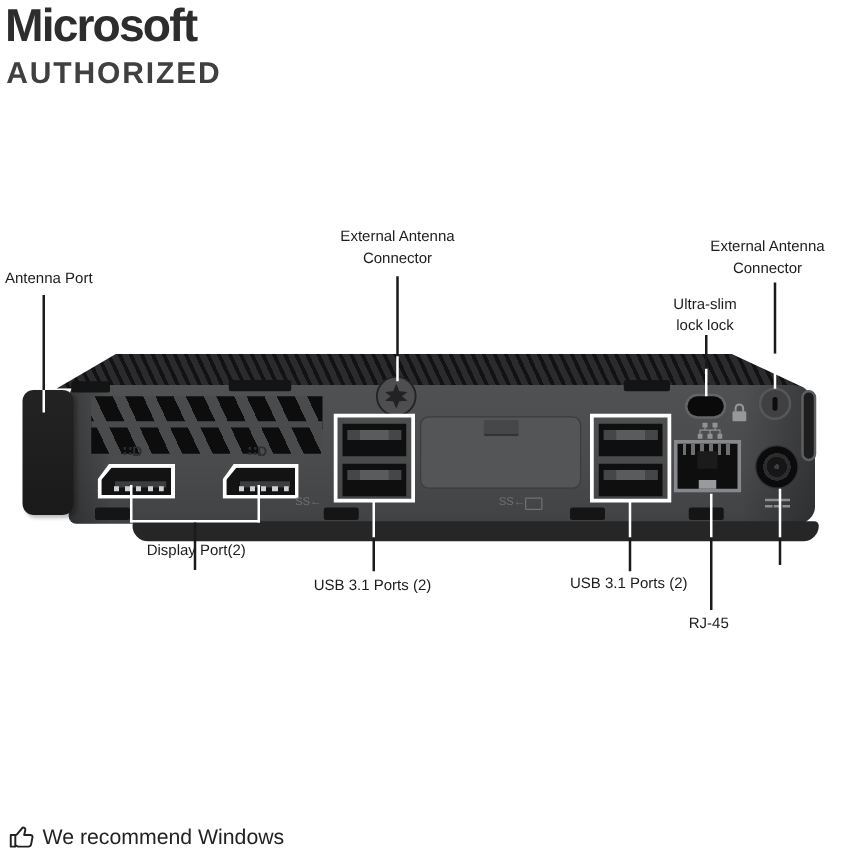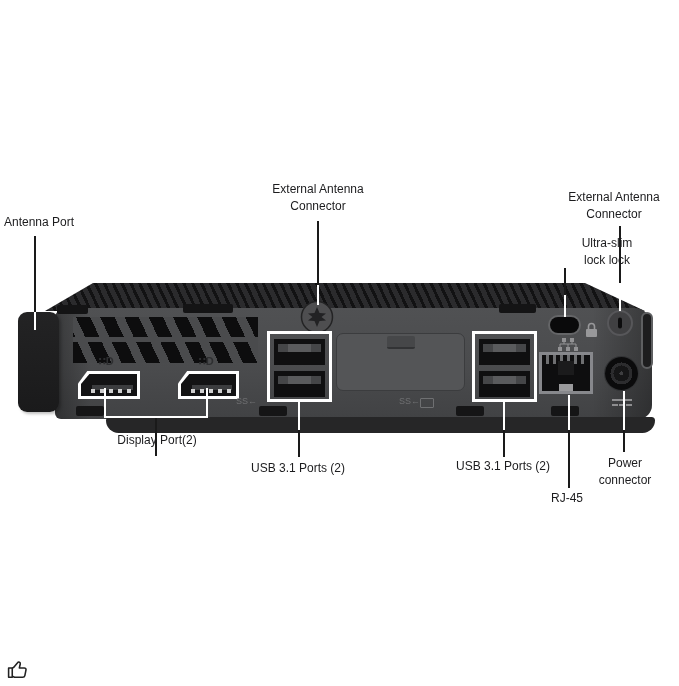--- a/index.html
+++ b/index.html
@@ -100,20 +100,22 @@
 
   
   .footer-icon{position:absolute;left:6px;top:657px;}
   .footer-text{position:absolute;left:34px;top:660px;font-size:17px;color:#222;}
 </style>
 </head>
 <body>
 
 <div class="stage">
 
+  <div class="ms-brand">Microsoft</div>
+  <div class="ms-auth">AUTHORIZED</div>
 
   <div class="top-slab"></div>
 
   <div class="panel">
     <div class="panel-shade"></div>
   </div>
   <div class="lip"></div>
 
   <div class="top-slot ts1"></div>
   <div class="top-slot ts2"></div>
@@ -244,34 +246,31 @@
   <div class="lbl" style="left:318px;top:181px;">
     <span>External Antenna</span><br>
     <span>Connector</span>
   </div>
 
   <div class="lbl" style="left:614px;top:189px;">
     <span>External Antenna</span><br>
     <span>Connector</span>
   </div>
 
-  <div class="lbl" style="left:564px;top:235px;margin-left:43px;">
+  <div class="lbl" style="left:564px;top:235px;">
     <span>Ultra-slim</span><br>
     <span>lock lock</span>
   </div>
 
   <div class="lbl" style="left:157px;top:432px;">Display Port(2)</div>
   <div class="lbl" style="left:298px;top:460px;">USB 3.1 Ports (2)</div>
   <div class="lbl" style="left:503px;top:458px;">USB 3.1 Ports (2)</div>
   <div class="lbl" style="left:567px;top:490px;">RJ-45</div>
-  <div class="lbl" style="left:625px;top:455px;">
-    <span>Power</span><br>
-    <span>connector</span>
-  </div>
 
   <div class="footer-icon">
     <svg width="25" height="25" viewBox="0 0 24 24" fill="none" stroke="#222" stroke-width="1.5" stroke-linejoin="round">
       <path d="M2.5 10.5h3.5v9H2.5z"></path>
       <path d="M6 18.5l2.2 1h7.8c1.1 0 1.9-.7 2.1-1.7l1.1-5.4c.2-1-.6-1.9-1.6-1.9h-4.8l.9-3.8c.3-1.4-1.6-2.6-2.6-1.2L7.3 10 6 10.8"></path>
     </svg>
   </div>
+  <div class="footer-text">We recommend Windows</div>
 
 </div>
 
 </body></html>

